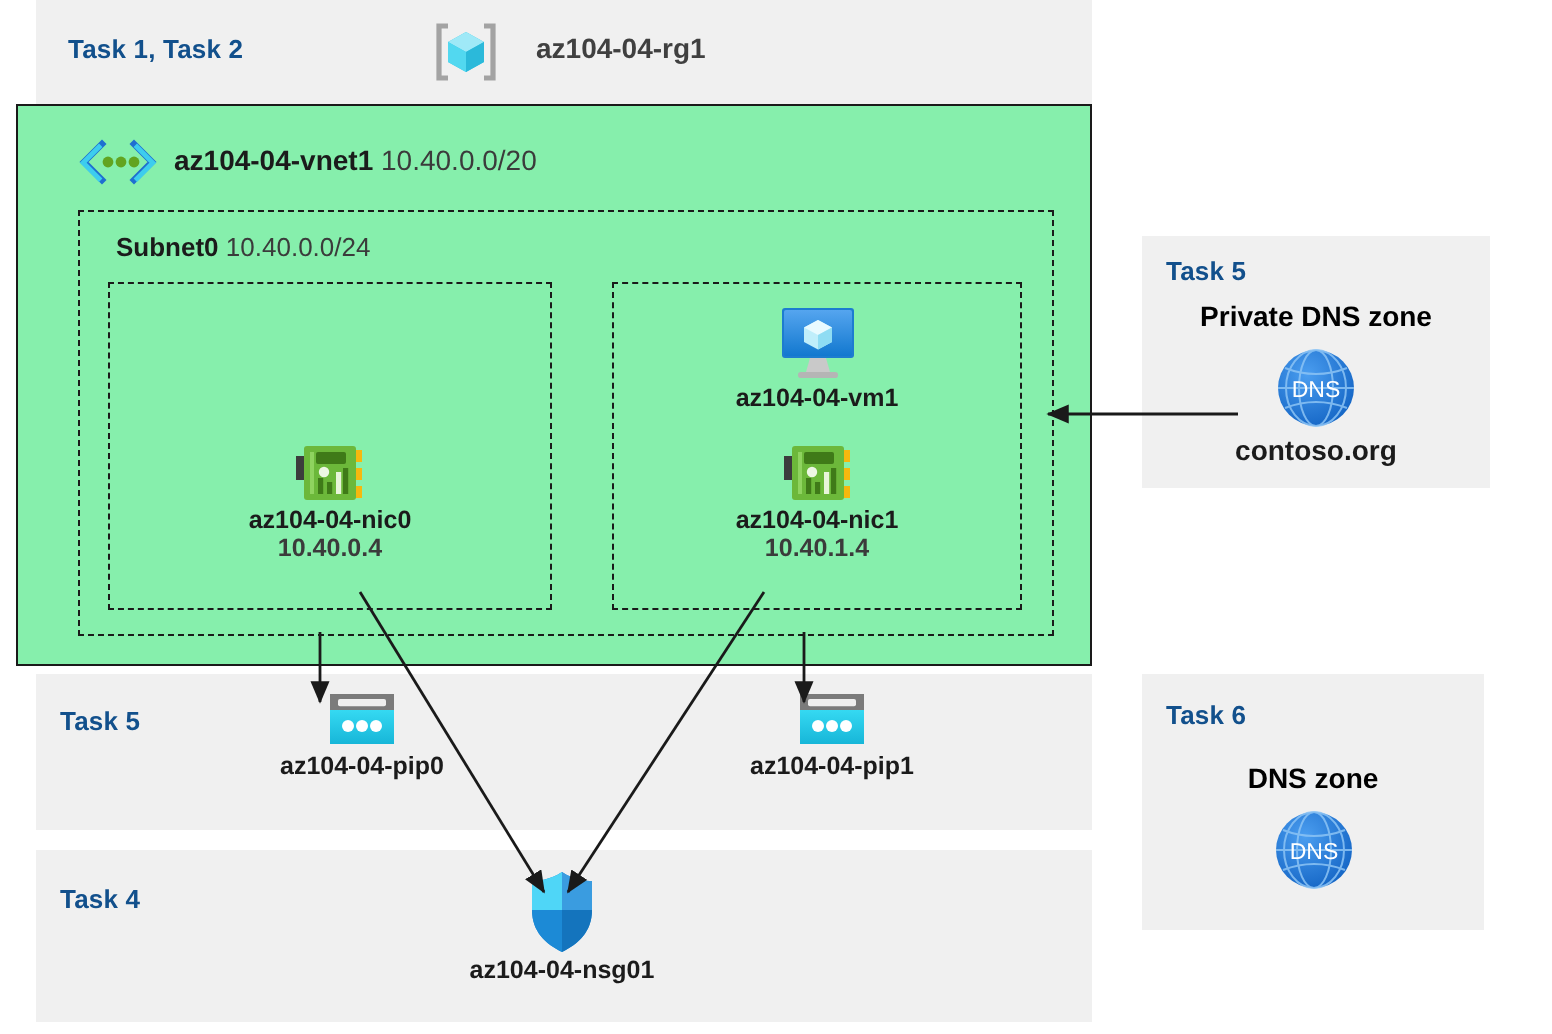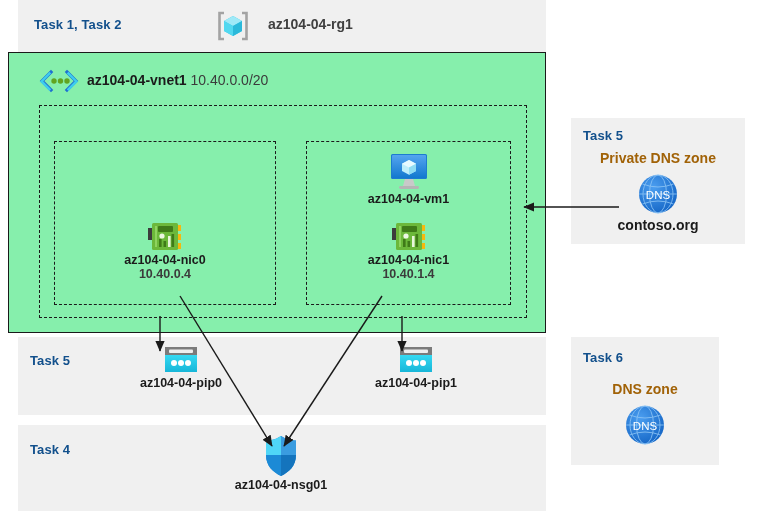--- a/index.html
+++ b/index.html
@@ -60,27 +60,27 @@
     border:1.5px dashed #1a1a1a;box-sizing:border-box;
   }
   .node{position:absolute;left:0;right:0;text-align:center;}
   .node-label{
     font-size:12.5px;font-weight:bold;color:#1b1b1b;margin-top:2px;white-space:nowrap;
   }
   .node-sub{font-size:12.5px;font-weight:bold;color:#3b3b3b;white-space:nowrap;}
 
   
   #task5-panel{left:571px;top:118px;width:174px;height:126px;}
-  #task6-panel{left:571px;top:337px;width:148px;height:128px;}
+  #task6-panel{left:571px;top:337px;width:171px;height:128px;}
   #task3-panel{left:18px;top:337px;width:528px;height:78px;}
   #task4-panel{left:18px;top:425px;width:528px;height:86px;}
 
   .zone-title{
     position:absolute;left:0;right:0;text-align:center;
-    font-size:14px;font-weight:bold;color:#a16207;white-space:nowrap;
+    font-size:14px;font-weight:bold;color:#000000;white-space:nowrap;
   }
   .zone-name{
     position:absolute;left:0;right:0;text-align:center;
     font-size:14px;font-weight:bold;color:#1b1b1b;white-space:nowrap;
   }
 
   
   .ico{display:inline-block;line-height:0;}
   .ico-center{position:absolute;left:0;right:0;display:flex;justify-content:center;}
 
@@ -125,20 +125,23 @@
         </svg>
       </span>
       <div id="vnet-title">
         <b>az104-04-vnet1</b><span>&nbsp;</span><span>10.40.0.0/20</span>
       </div>
     </div>
 
     <div id="subnet-wrap">
 
       <div class="subnet" style="left:0;width:250px;">
+        <div class="subnet-title">
+          <b>Subnet0</b><span>&nbsp;</span><span>10.40.0.0/24</span>
+        </div>
         <div class="subnet-inner">
 
           <div class="node" style="top:78px;">
             <div class="ico-center">
               <svg width="40" height="32" viewBox="0 0 40 32">
                 <rect x="3" y="8" width="5" height="12" fill="#3c3c3c"></rect>
                 <rect x="31" y="5" width="5" height="6" fill="#f6b80e"></rect>
                 <rect x="31" y="14" width="5" height="6" fill="#f6b80e"></rect>
                 <rect x="31" y="23" width="5" height="6" fill="#f6b80e"></rect>
                 <rect x="7" y="3" width="26" height="27" rx="1.5" fill="#6cb83a"></rect>

